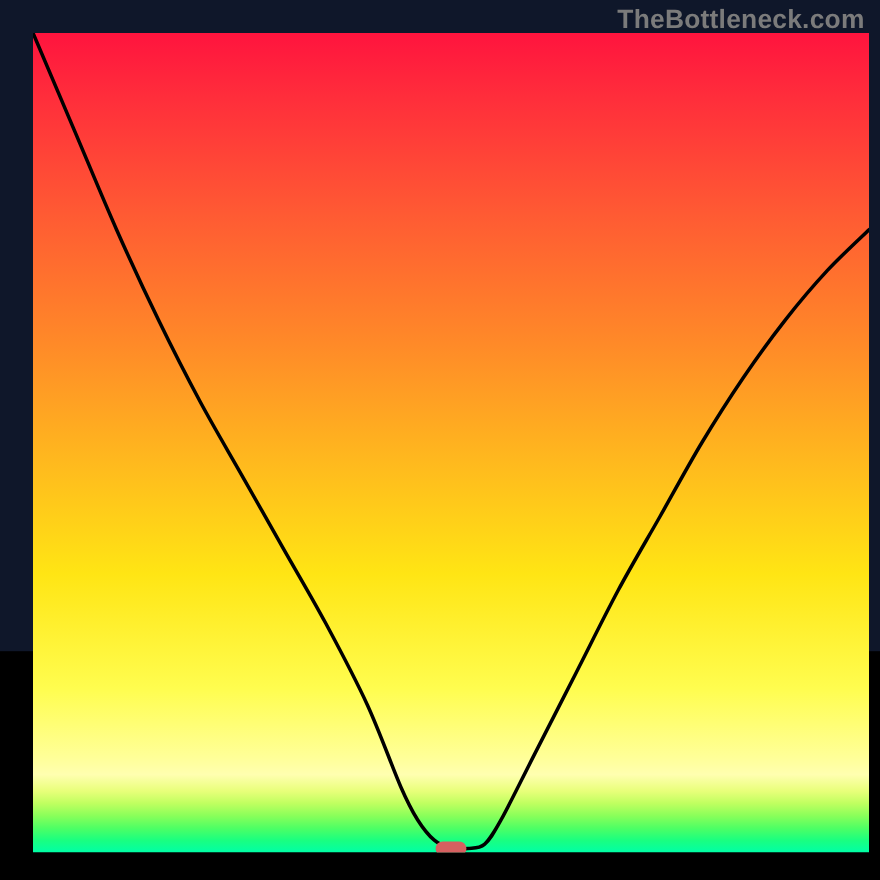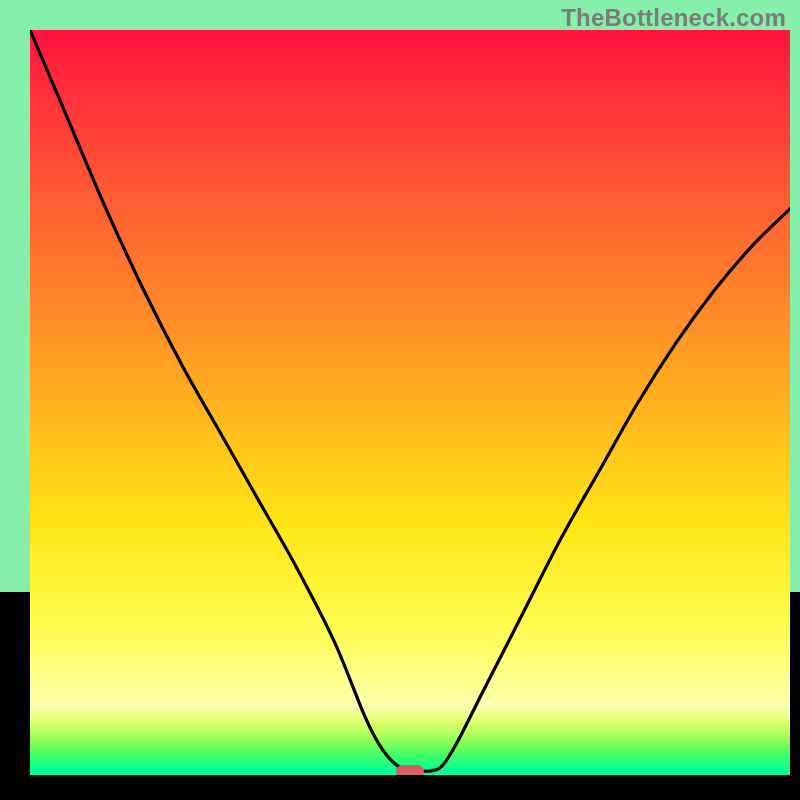--- a/index.html
+++ b/index.html
@@ -8,21 +8,21 @@
     width: 800px;
     height: 800px;
     background: #000;
     overflow: hidden;
     font-family: Arial, Helvetica, sans-serif;
   }
   .frame {
     position: relative;
     width: 800px;
     height: 592px;
-    background: #86efac;
+    background: #0f172a;
   }
   .watermark {
     position: absolute;
     top: 4px;
     right: 14px;
     color: #7b7b7b;
     font-size: 24px;
     font-weight: 600;
     letter-spacing: 0.2px;
     z-index: 10;

